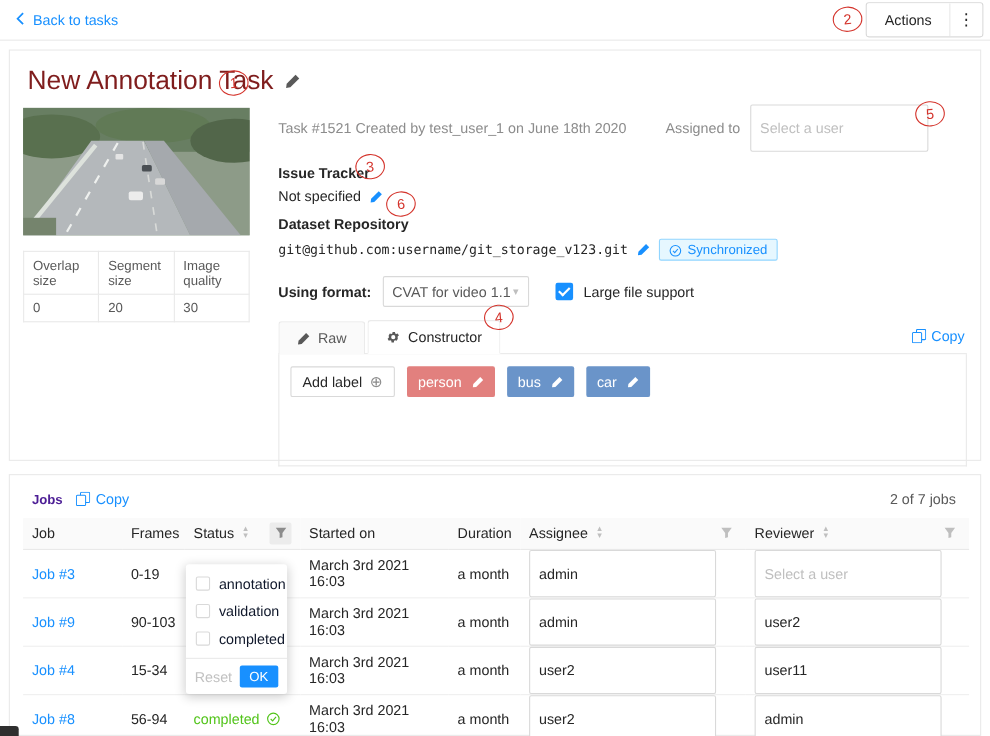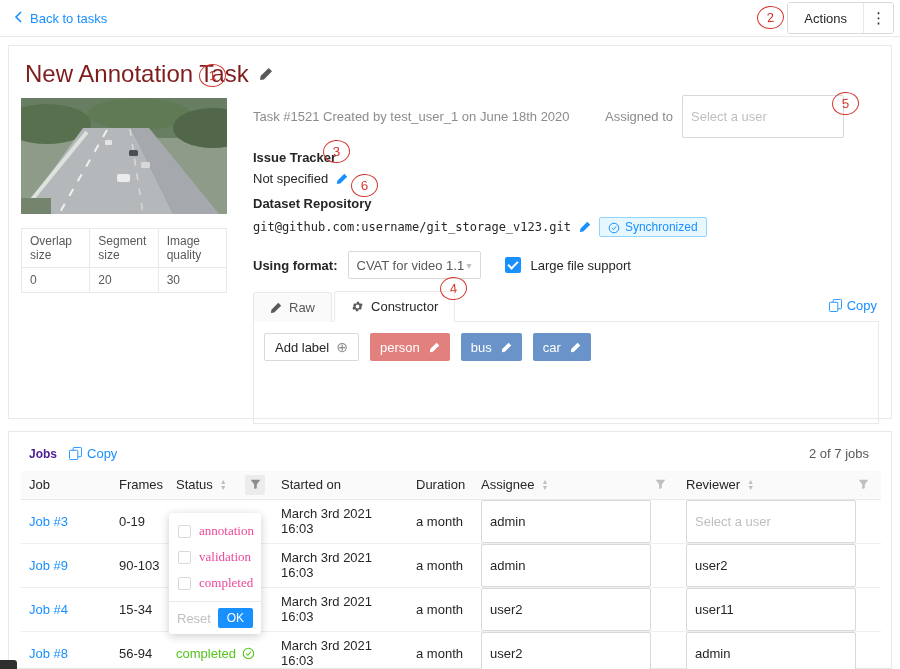--- a/index.html
+++ b/index.html
@@ -77,21 +77,21 @@
   .sorter { display:flex; flex-direction:column; line-height:6px; font-size:7px; color:#bfbfbf; margin-left:7px; cursor:pointer; }
   .funnel { margin-left:auto; display:flex; align-items:center; justify-content:center; width:20px; height:20px; cursor:pointer; }
   .funnel.boxed { background:#ececec; border-radius:2px; }
   .job-link { color:var(--accent,#1890ff); cursor:pointer; text-decoration:none; }
   .cell-muted { color:#595959; }
   .cell-input { width:170px; }
   .status-completed { display:flex; align-items:center; gap:6px; color:var(--status-completed,#52c41a); }
 
   
   .filter-dropdown { position:absolute; left:160px; top:81px; width:92px; background:#fff; border-radius:3px; box-shadow:0 2px 10px rgba(0,0,0,0.2); z-index:6; padding-top:5px; }
-  .filter-item { display:flex; align-items:center; gap:8px; padding:5px 9px; font-size:13px; color:#ec4899; cursor:pointer;font-family:Liberation Serif, serif; }
+  .filter-item { display:flex; align-items:center; gap:8px; padding:5px 9px; font-size:13px; color:#0f172a; cursor:pointer; }
   .cb-empty { width:13px; height:13px; border:1px solid #d9d9d9; border-radius:2px; background:#fff; flex:none; }
   .filter-footer { border-top:1px solid #e9e9e9; margin-top:5px; display:flex; align-items:center; justify-content:space-between; padding:6px 8px; }
   .reset-btn { color:#c1c1c1; font-size:13px; background:none; border:none; cursor:default; font-family:inherit; }
   .ok-btn { background:var(--accent,#1890ff); color:#fff; border:none; border-radius:2px; font-size:12px; padding:3px 9px; cursor:pointer; font-family:inherit; }
 
   
   .marker { position:absolute; width:27px; height:23px; border:1.6px solid var(--marker,#d4342c); border-radius:50%; color:var(--marker,#d4342c); font-size:13px; display:flex; align-items:center; justify-content:center; z-index:10; transform:rotate(-5deg); background:transparent; }
   .m1 { left:199px; top:64px; }
   .m2 { left:757px; top:6px; }
   .m3 { left:323px; top:140px; }

